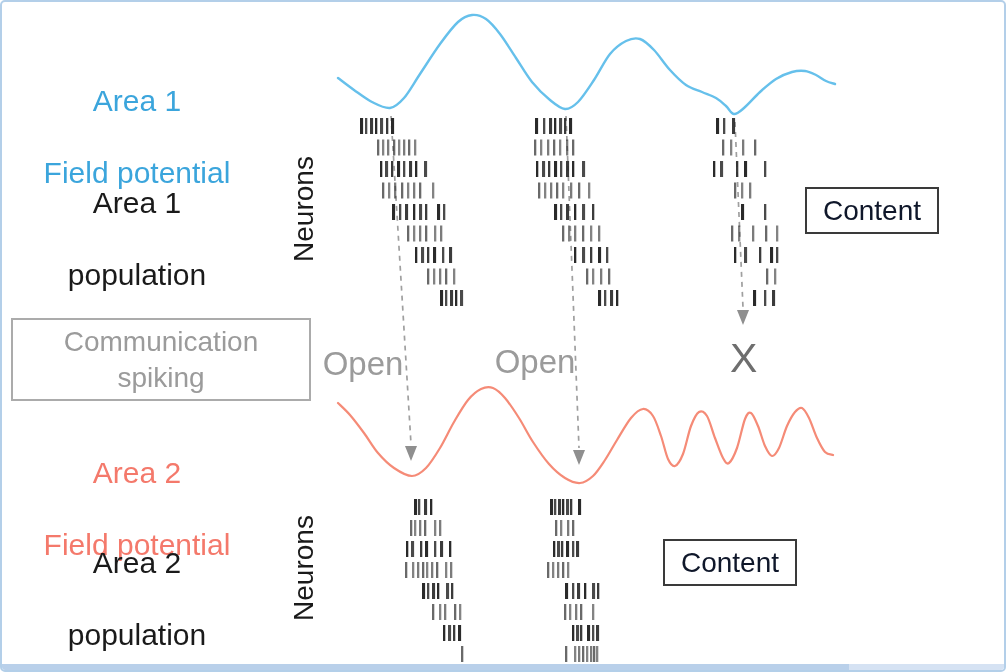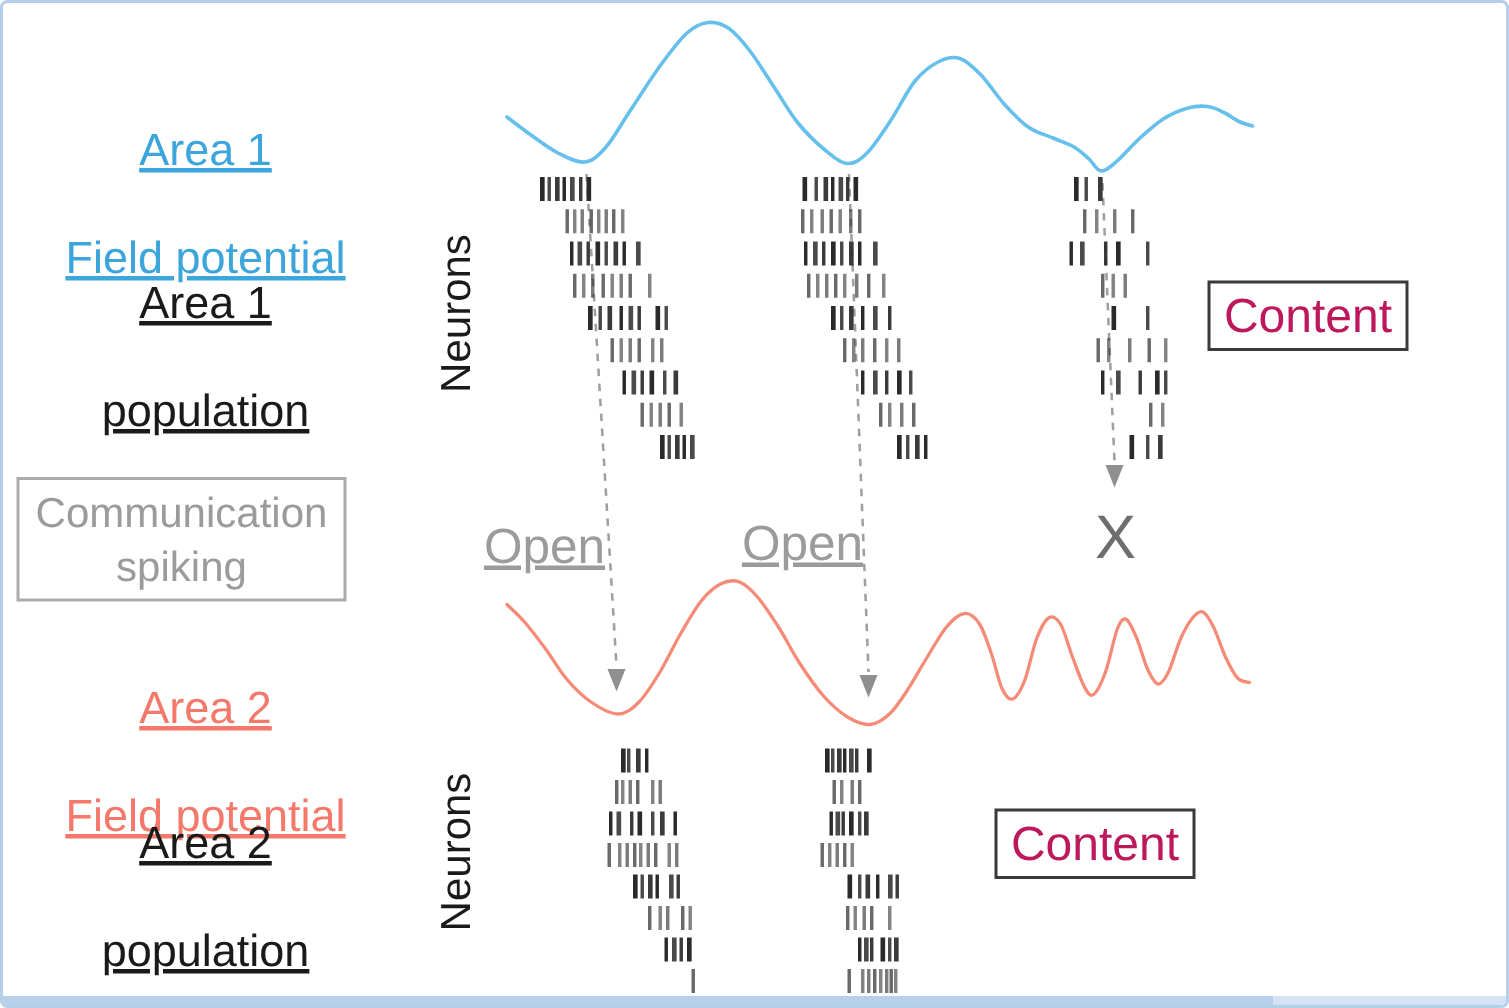--- a/index.html
+++ b/index.html
@@ -6,39 +6,39 @@
   #slide{
     position:relative;
     width:1006px;height:672px;
     box-sizing:border-box;
     background:#ffffff;
     border:2px solid var(--border,#b3cfe9);
     border-radius:5px;
     overflow:hidden;
     font-family:"Liberation Sans", sans-serif;
   }
-  .lbl{position:absolute;text-align:center;white-space:pre-line;text-decoration:underline;}
+  .lbl{position:absolute;text-align:center;white-space:pre-line;}
   .lbl div{line-height:38px;}
   .blue{color:var(--area1,#3ba5dc);font-size:30px;}
   .salmon{color:var(--area2,#f4796b);font-size:30px;}
   .black{color:var(--black,#1a1a1a);font-size:30px;}
   .gray{color:var(--grayText,#9b9b9b);font-size:33px;}
   .neurons{
     position:absolute;color:var(--black,#1a1a1a);font-size:28px;
     transform:translate(-50%,-50%) rotate(-90deg);
     transform-origin:center center;white-space:nowrap;
   }
   .framebox{
     position:absolute;box-sizing:border-box;background:#fff;
     display:flex;flex-direction:column;align-items:center;justify-content:center;
   }
   .commbox{border:2px solid var(--grayBorder,#ababab);}
   .commbox div{line-height:36px;font-size:28px;color:var(--grayText,#9b9b9b);}
   .contentbox{border:2px solid #3a3a3a;}
-  .contentbox div{font-size:32px;color:#be185d;}
+  .contentbox div{font-size:28px;color:#0f172a;}
   .xletter{
     position:absolute;font-size:41px;color:#6e6e6e;font-weight:400;
   }
   #fig{position:absolute;left:0;top:0;}
   .bottombar{position:absolute;bottom:0;height:6px;}
 </style>
 </head>
 <body>
 
 <div id="slide" style="--area1: #3ba5dc; --area2: #f4796b; --grayText: #9b9b9b; --grayBorder: #ababab; --black: #1a1a1a; --border: #b3cfe9;">
@@ -313,21 +313,21 @@
   </div>
 
   <div class="lbl black" style="left:10px;top:148px;width:250px;">
     <div>Area 1</div>
     <div>population</div>
     <div>spiking</div>
   </div>
 
   <div class="neurons" style="left:302px;top:207px;">Neurons</div>
 
-  <div class="framebox commbox" style="left:9px;top:316px;width:220px;height:83px;">
+  <div class="framebox commbox" style="left:9px;top:316px;width:300px;height:83px;">
     <div>Communication</div>
     <div>spiking</div>
   </div>
 
   <div class="lbl salmon" style="left:10px;top:418px;width:250px;">
     <div>Area 2</div>
     <div>Field potential</div>
   </div>
 
   <div class="lbl black" style="left:10px;top:508px;width:250px;">

